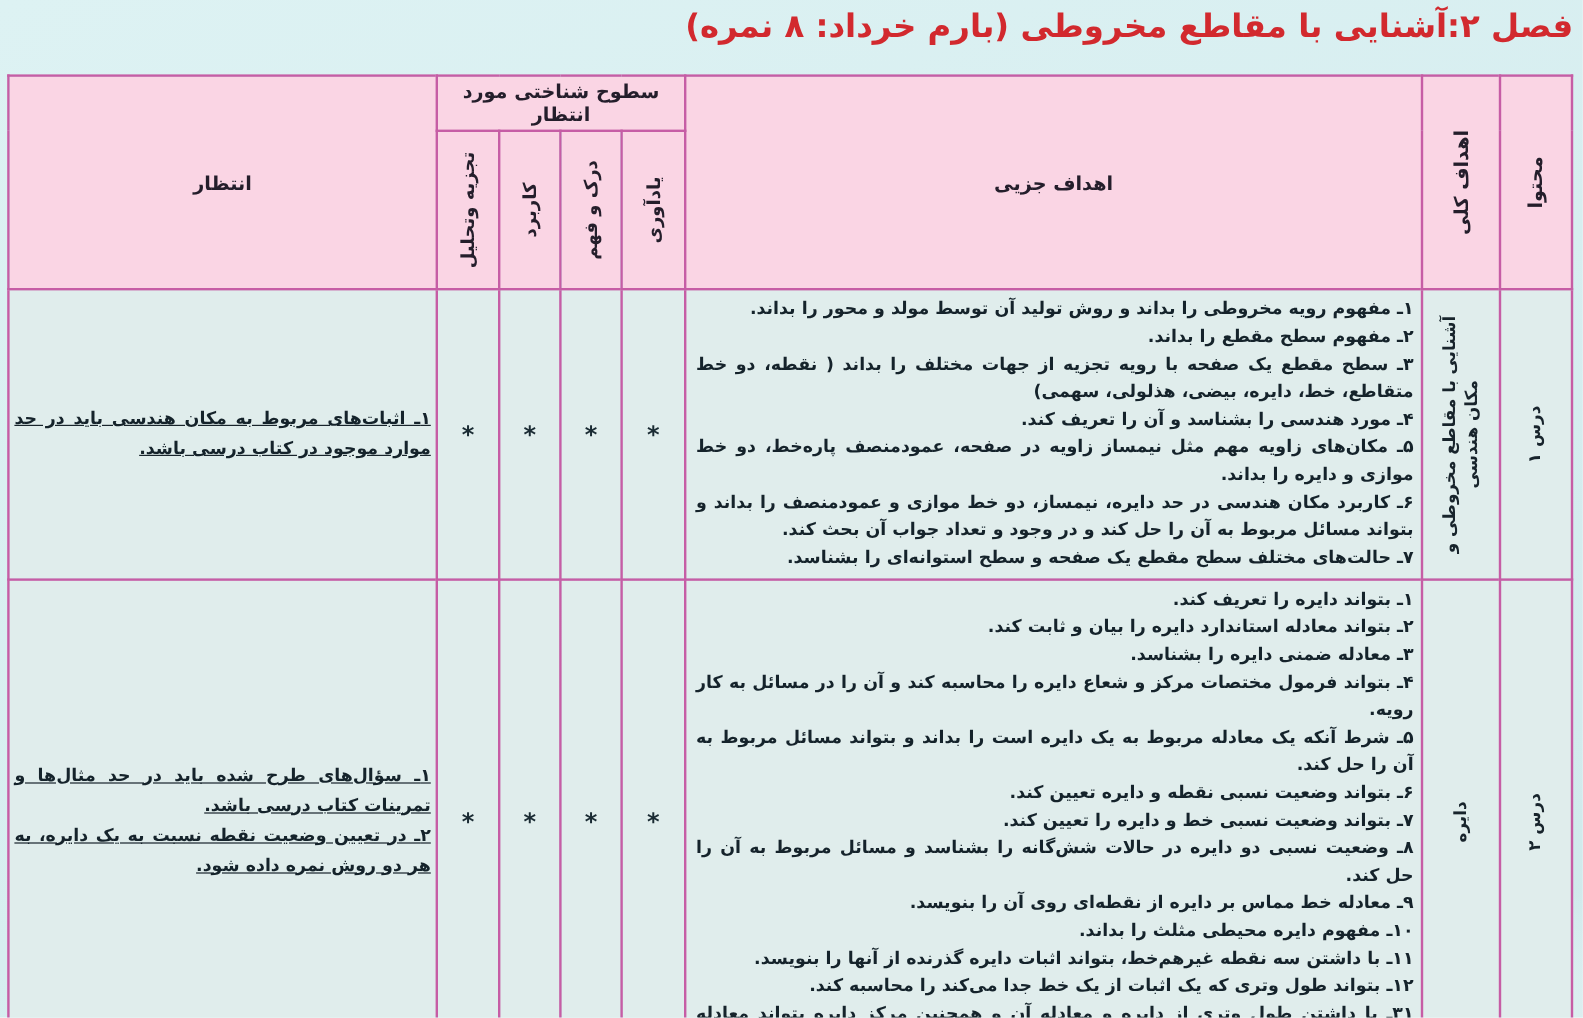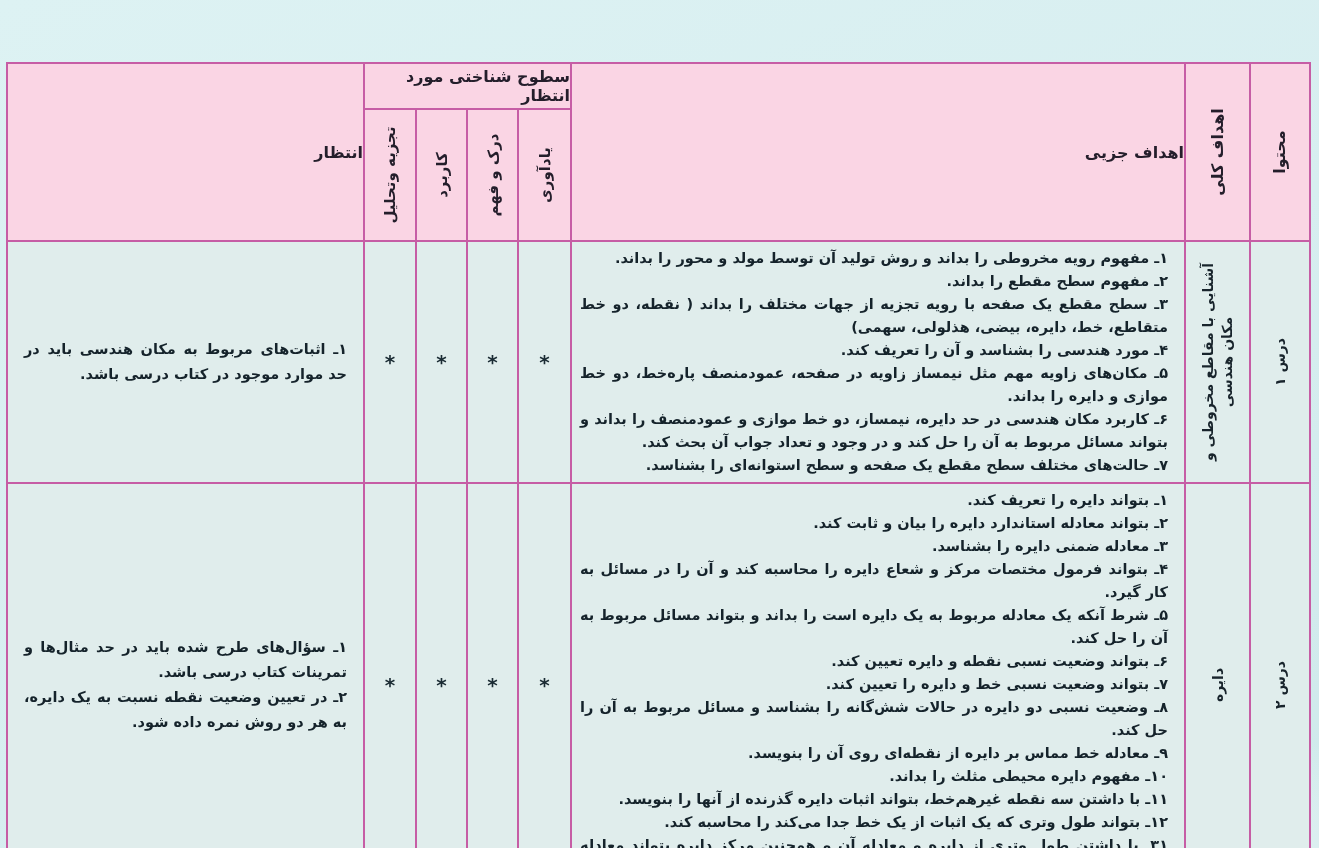--- a/index.html
+++ b/index.html
@@ -36,54 +36,55 @@
     color:#18242c;
   }
   .grid th { background:#fad5e4; color:#241e2b; font-size:16px; font-weight:bold; }
   .grid td { background:#e0edec; }
 
   tr.hrow1 { height:46px; }
   tr.hrow2 { height:132px; }
   tr.brow1 { height:237px; }
   tr.brow2 { height:361px; }
 
-  th.center, td.center { text-align:right; }
+  th.center, td.center { text-align:center; }
 
   
   .vwrap { position:relative; width:100%; height:100%; }
   .vtext {
     position:absolute; top:50%; left:50%;
     transform:translate(-50%,-50%) rotate(-90deg);
     text-align:center; direction:rtl;
     line-height:1.35;
   }
   .vt-h  { width:168px; font-size:16px; font-weight:bold; }
   .vt-s  { width:124px; font-size:15px; font-weight:bold; }
   .vt-r1 { width:205px; font-size:14px; font-weight:bold; color:#18242c; }
   .vt-r2 { width:330px; font-size:14px; font-weight:bold; color:#18242c; }
 
-  td.objcell { padding:5px 16px 5px 8px; }
+  td.objcell { padding:5px 6px 5px 8px; }
   td.objcell .li {
     font-size:14.5px; font-weight:bold; line-height:23px;
     text-align:justify; text-justify:inter-word;
     color:#15232b;
   }
-  td.notecell { padding:4px 16px; }
+  td.notecell { padding:4px 4px;text-decoration:underline; }
   td.notecell .li {
     font-size:14.5px; font-weight:bold; line-height:25px;
     text-align:justify; text-justify:inter-word;
     color:#15232b;
   }
   td.star { text-align:center; font-size:20px; font-weight:bold; color:#1a2b33; }
 </style>
 </head>
 <body>
 
 <div class="page">
 
+  <div class="title">فصل ۲:آشنایی با مقاطع مخروطی (بارم خرداد: ۸ نمره)</div>
 
   <table class="grid">
     <colgroup>
       <col style="width:60px">
         <col style="width:65px">
         <col style="width:614px">
       <col style="width:53px">
         <col style="width:51px">
         <col style="width:51px">
         <col style="width:52px">
@@ -173,21 +174,21 @@
       </td>
       <td>
         <div class="vwrap">
               <span class="vtext vt-r2">دایره</span>
             </div>
       </td>
       <td class="objcell">
             <div class="li">۱ـ بتواند دایره را تعریف کند.</div>
             <div class="li">۲ـ بتواند معادله استاندارد دایره را بیان و ثابت کند.</div>
             <div class="li">۳ـ معادله ضمنی دایره را بشناسد.</div>
-            <div class="li">۴ـ بتواند فرمول مختصات مرکز و شعاع دایره را محاسبه کند و آن را در مسائل به کار گیرد.</div>
+            <div class="li">۴ـ بتواند فرمول مختصات مرکز و شعاع دایره را محاسبه کند و آن را در مسائل به کار رویه.</div>
             <div class="li">۵ـ شرط آنکه یک معادله مربوط به یک دایره است را بداند و بتواند مسائل مربوط به آن را حل کند.</div>
             <div class="li">۶ـ بتواند وضعیت نسبی نقطه و دایره تعیین کند.</div>
             <div class="li">۷ـ بتواند وضعیت نسبی خط و دایره را تعیین کند.</div>
             <div class="li">۸ـ وضعیت نسبی دو دایره در حالات شش‌گانه را بشناسد و مسائل مربوط به آن را حل کند.</div>
             <div class="li">۹ـ معادله خط مماس بر دایره از نقطه‌ای روی آن را بنویسد.</div>
             <div class="li">۱۰ـ مفهوم دایره محیطی مثلث را بداند.</div>
             <div class="li">۱۱ـ با داشتن سه نقطه غیرهم‌خط، بتواند اثبات دایره گذرنده از آنها را بنویسد.</div>
             <div class="li">۱۲ـ بتواند طول وتری که یک اثبات از یک خط جدا می‌کند را محاسبه کند.</div>
             <div class="li">۳۱ـ با داشتن طول وتری از دایره و معادله آن و همچنین مرکز دایره بتواند معادله دایره را بنویسد.</div>
           </td>

